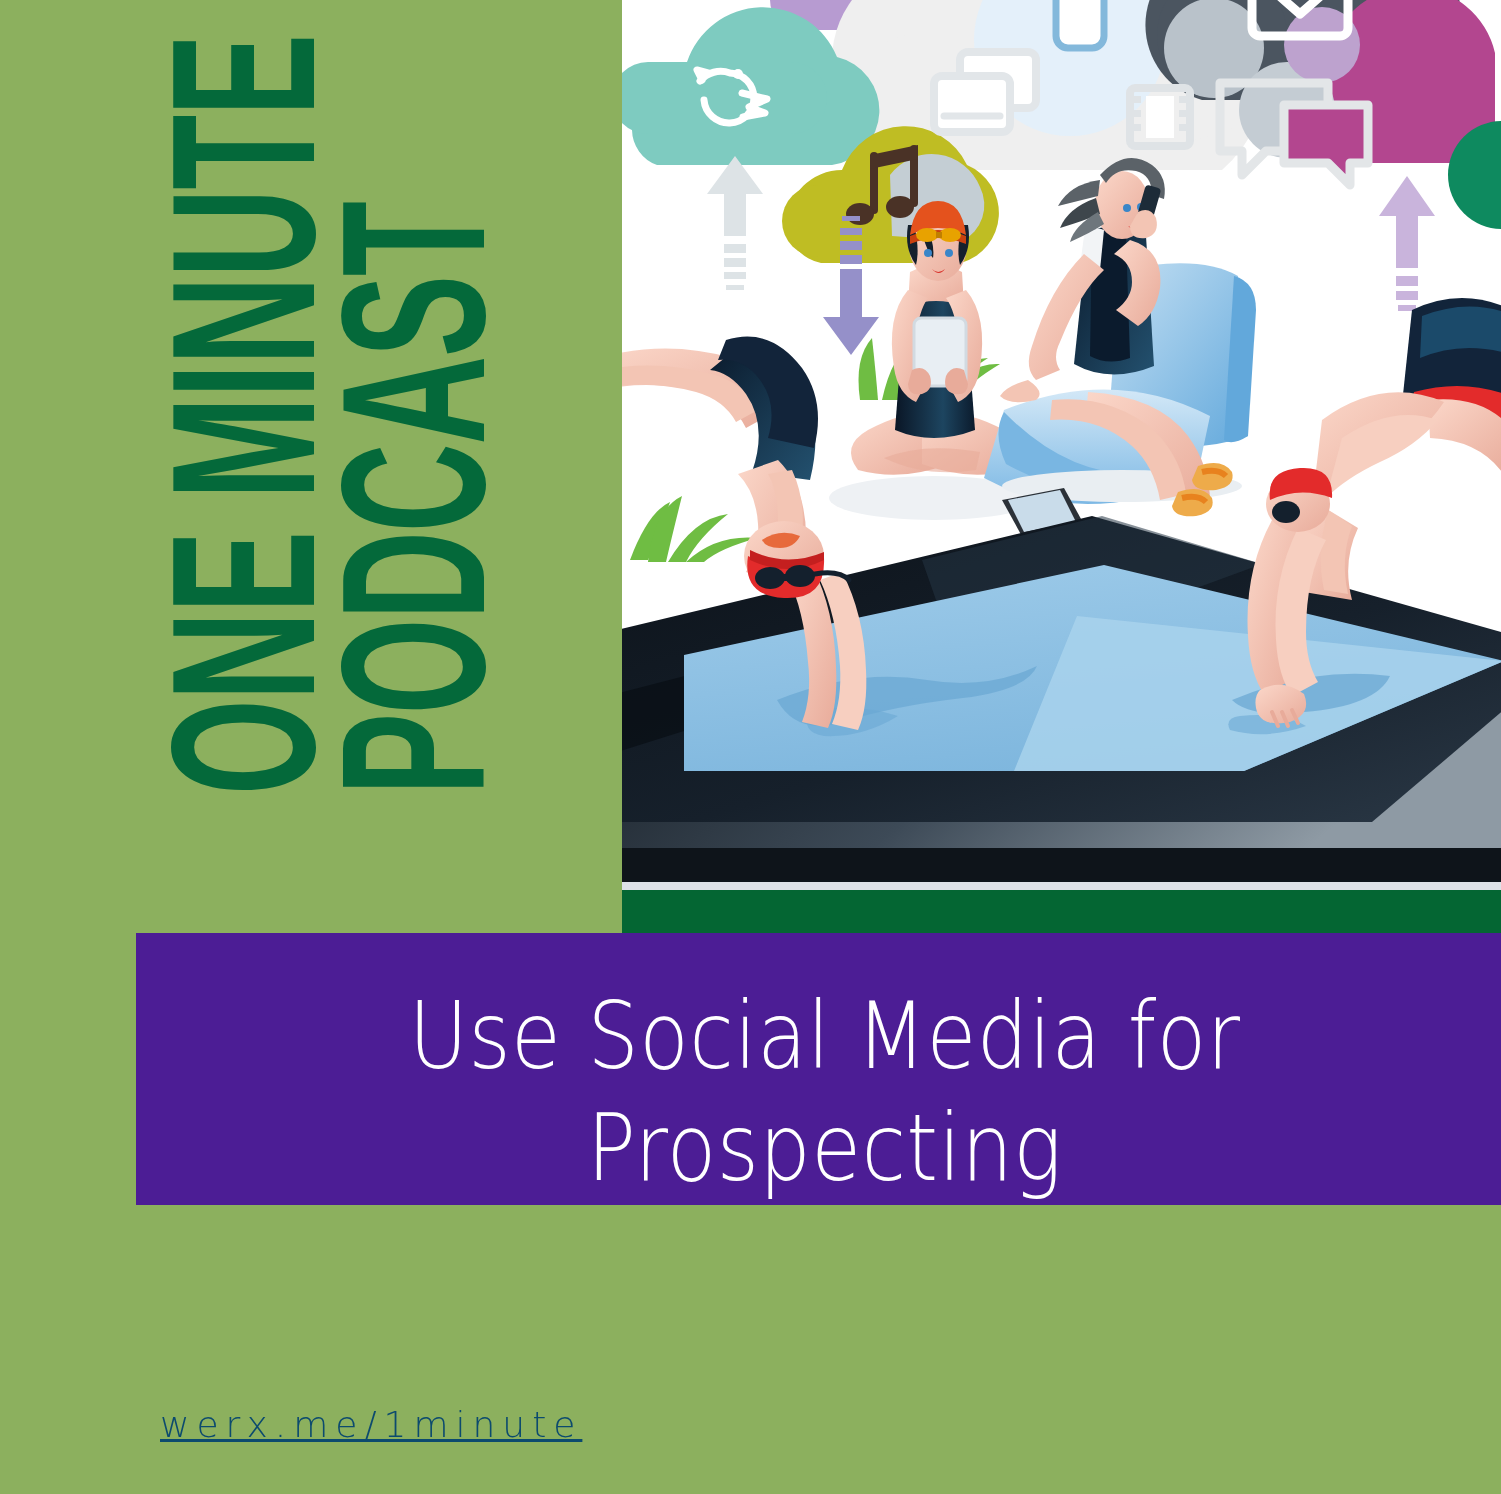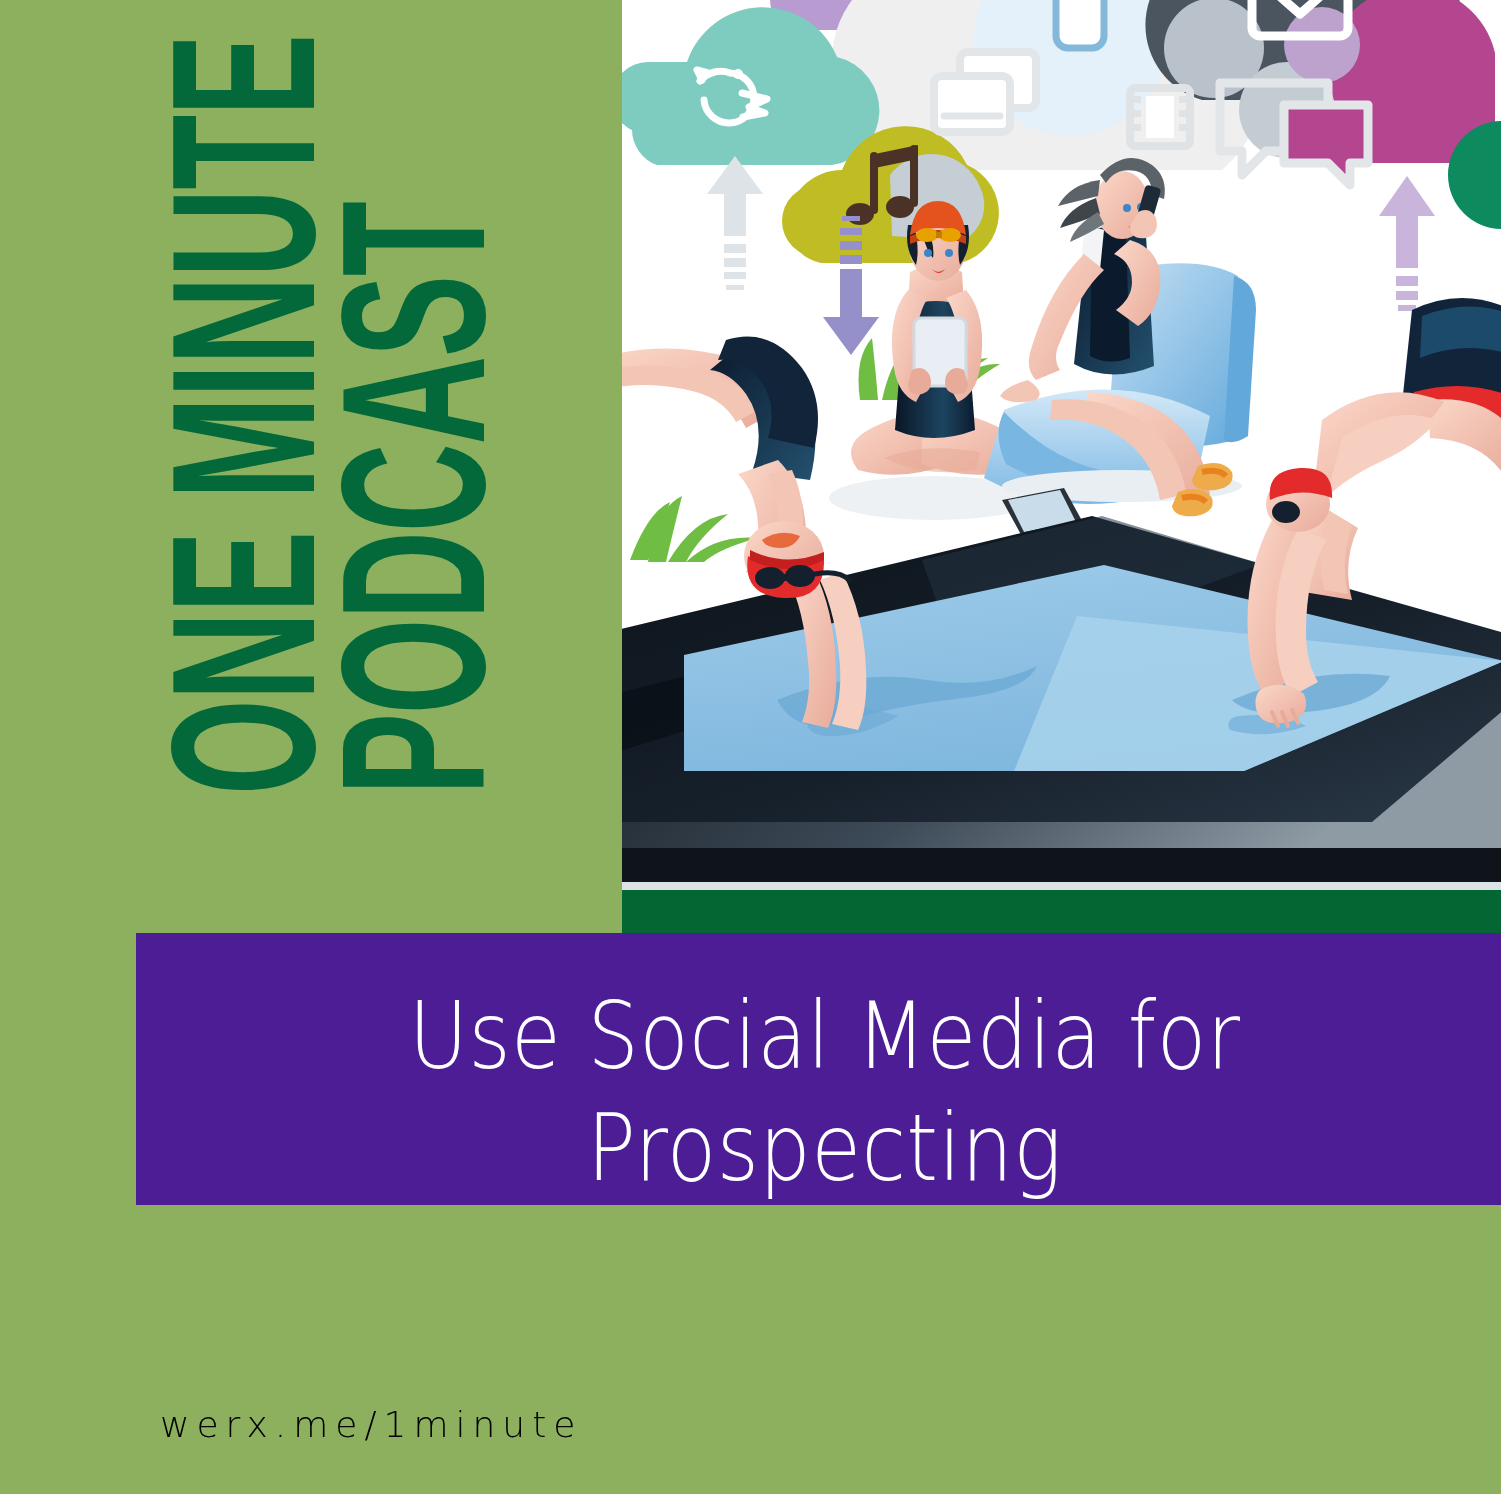--- a/index.html
+++ b/index.html
@@ -69,26 +69,27 @@
     text-align:center;
     letter-spacing:0.5px;
     transform:scaleX(0.88);
     white-space:pre-line;
     margin:0;padding:0 40px;
   }
 
   
   .footer-url{
     position:absolute;left:160px;top:1404px;
-    color:#000000;
+    color:#0c4a6e;
     font-family:"DejaVu Sans", sans-serif;
     font-weight:300;
     font-size:36px;
     letter-spacing:7px;
     z-index:10;
+    text-decoration:underline;
   }
 </style>
 </head>
 <body>
 
 <div class="stage">
 
   <div class="illo">
     <svg viewBox="0 0 879 934" xmlns="http://www.w3.org/2000/svg">
       <defs>

